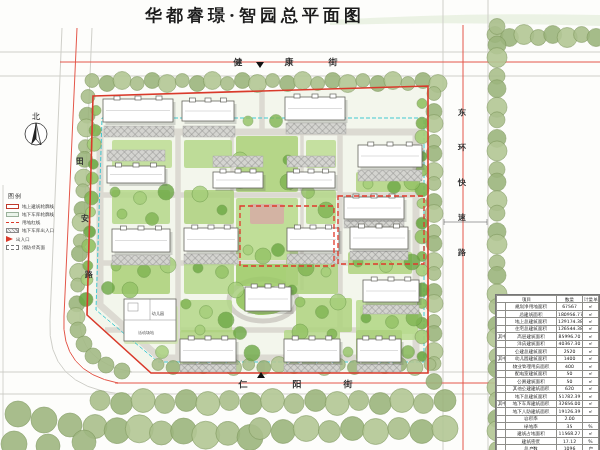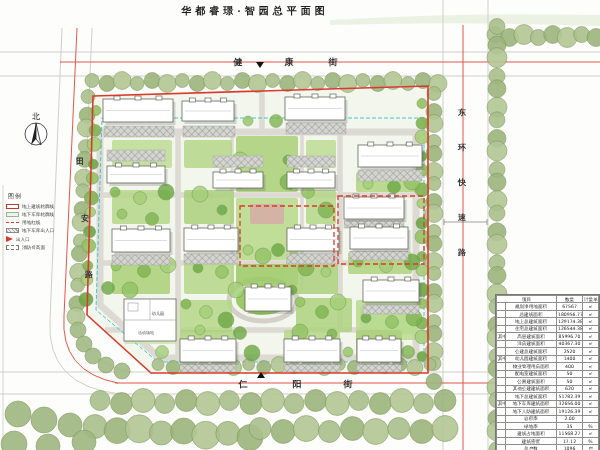--- a/index.html
+++ b/index.html
@@ -1,21 +1,21 @@
 <!DOCTYPE html>
 <html><head>
 <meta charset="utf-8">
 <style>
   html,body{margin:0;padding:0;background:#fff;}
   .stage{position:relative;width:600px;height:450px;background:#fdfdfb;overflow:hidden;
          font-family:"DejaVu Sans",sans-serif;}
   svg{position:absolute;left:0;top:0;}
   svg text{font-family:"DejaVu Sans",sans-serif;}
   .title{position:absolute;left:140px;top:4px;width:230px;text-align:center;
-         font-family:"DejaVu Serif",serif;font-size:10px;font-weight:bold;
+         font-family:"DejaVu Serif",serif;font-size:17px;font-weight:bold;
          letter-spacing:4px;color:#1c1c1c;white-space:nowrap;}
   .legend{position:absolute;left:6px;top:192px;width:66px;}
   .legend-title{font-size:6px;color:#333;margin:0 0 3px 2px;letter-spacing:1px;}
   .legend-item{display:flex;align-items:center;gap:3px;margin-bottom:3px;}
   .legend-label{font-size:4.6px;color:#333;white-space:nowrap;}
   .sw{width:13px;height:5px;flex:none;box-sizing:border-box;}
   .sw-building-outline{border:1px solid #c0392b;background:#fff;}
   .sw-garage-outline{border:0.5px solid #9ab09a;background:#eaf4ea;}
   .sw-red-dashed{height:0;border:none;border-top:1.3px dashed #d93a2b;}
   .sw-garage-entrance{background:repeating-linear-gradient(45deg,#aaa 0,#aaa 1px,#eee 1px,#eee 2.5px);border:0.5px solid #888;}

